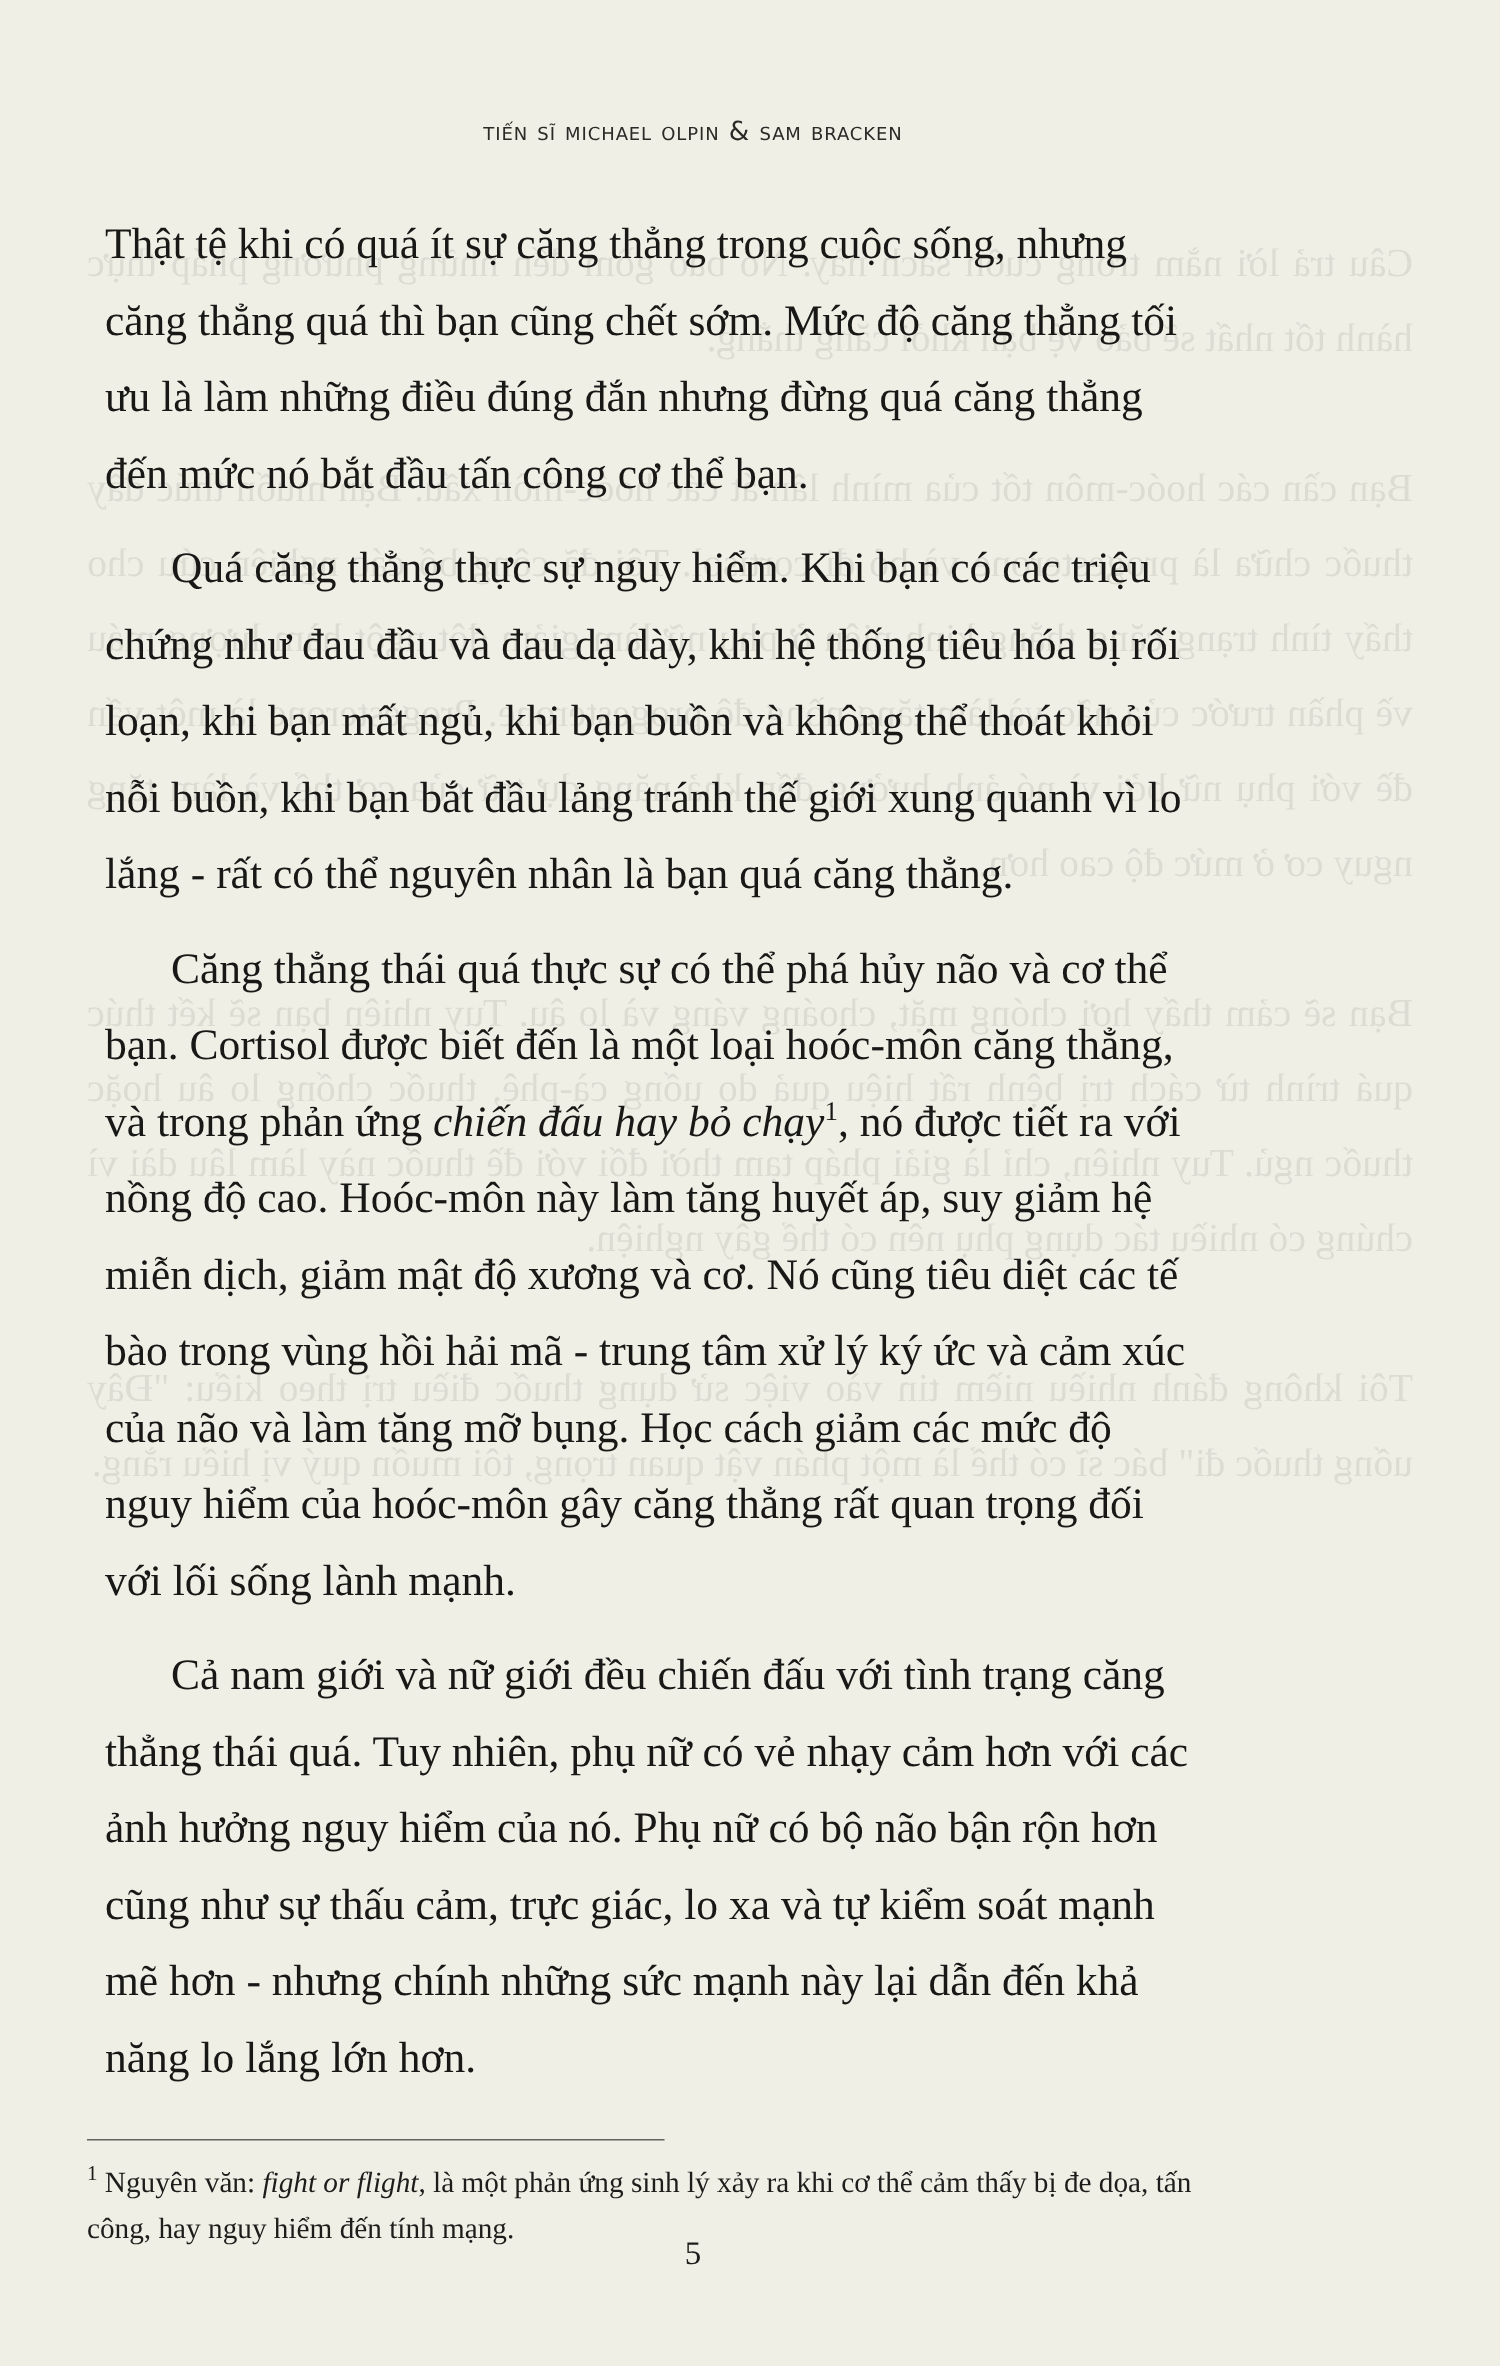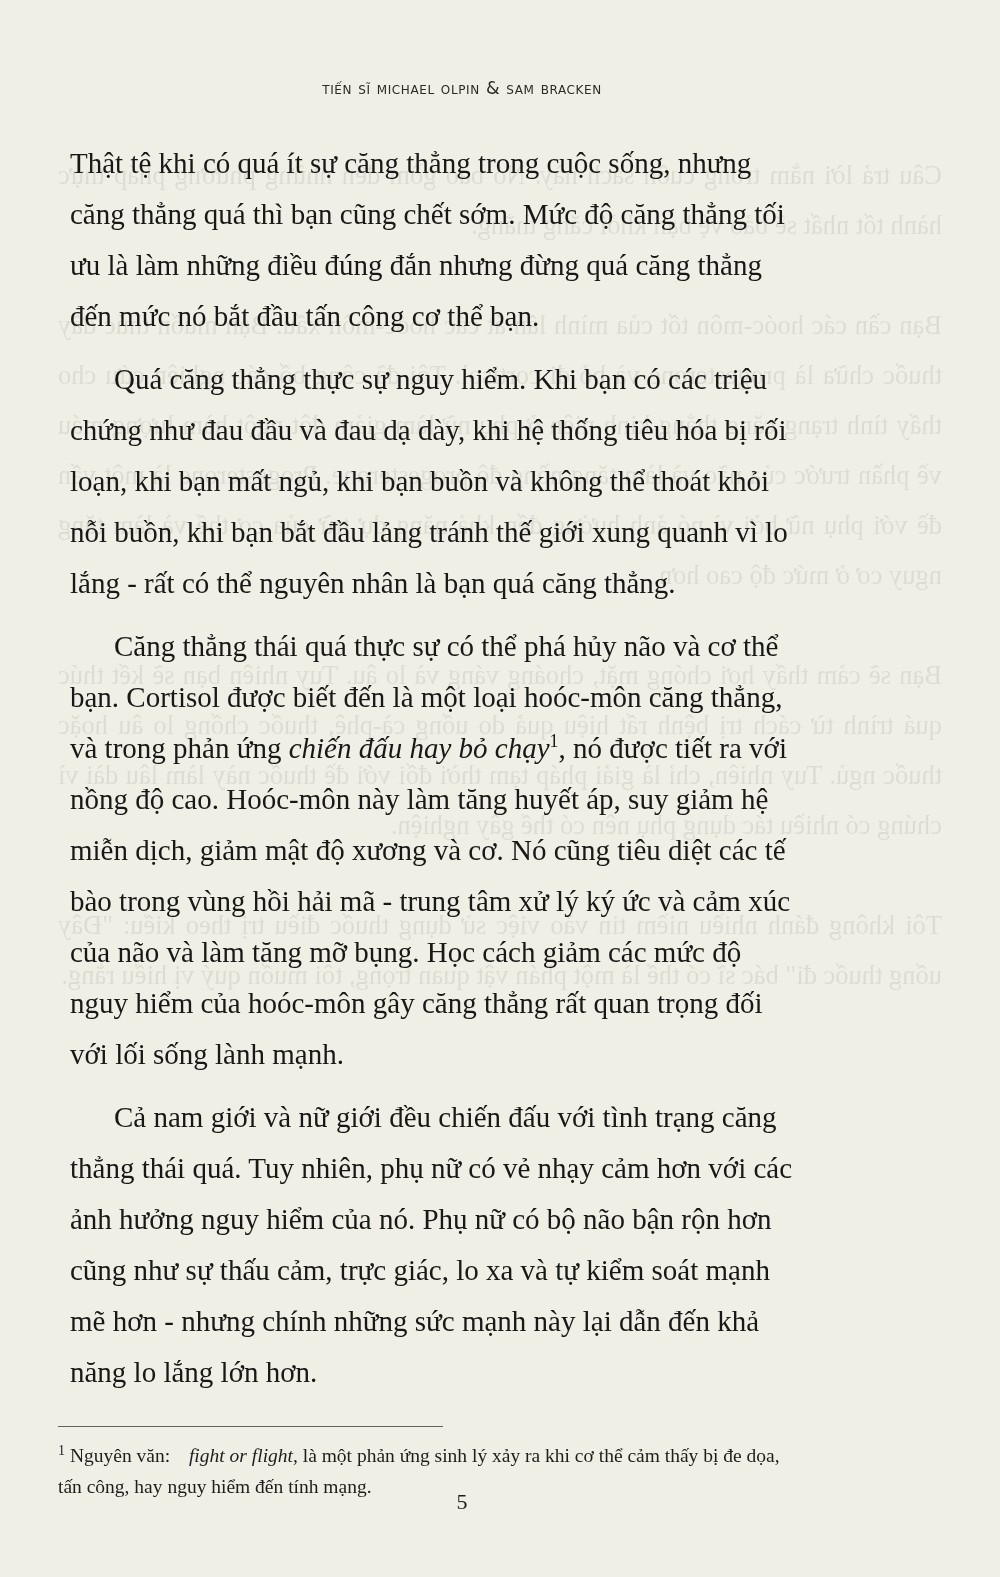--- a/index.html
+++ b/index.html
@@ -91,21 +91,20 @@
     line-height: 31px;
     color: #1d1d1b;
   }
   .footnote sup {
     font-size: 0.72em;
     vertical-align: super;
     line-height: 0;
   }
   .footnote em {
     font-style: italic;
-    margin-left: 14px;
   }
 
   .folio {
     position: absolute;
     left: 0;
     right: 0;
     bottom: 62px;
     text-align: center;
     font-size: 22px;
     color: #1d1d1b;

